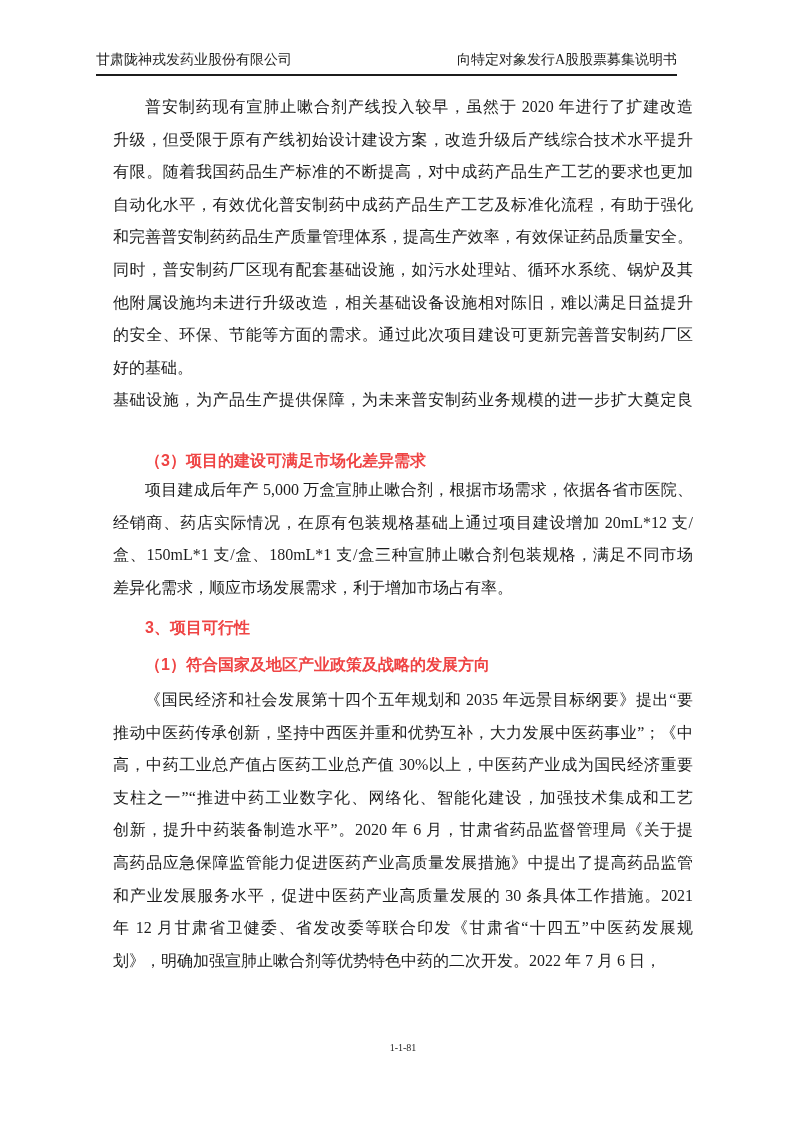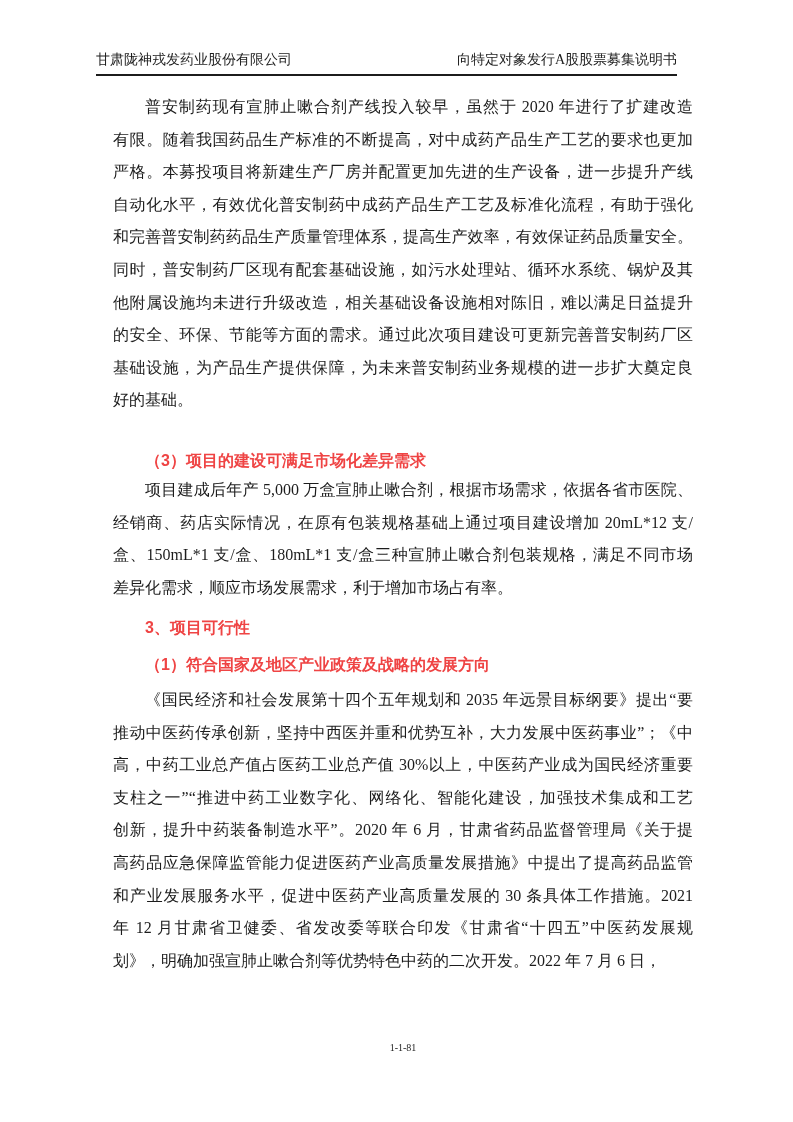--- a/index.html
+++ b/index.html
@@ -93,29 +93,29 @@
 
   <div id="header">
     <span>甘肃陇神戎发药业股份有限公司</span>
     <span>向特定对象发行A股股票募集说明书</span>
   </div>
   <div id="header-rule"></div>
 
   <div id="doc-body">
       <div class="block para block-0">
         <div class="line first">普安制药现有宣肺止嗽合剂产线投入较早，虽然于 2020 年进行了扩建改造</div>
+        <div class="line">升级，但受限于原有产线初始设计建设方案，改造升级后产线综合技术水平提升</div>
         <div class="line">有限。随着我国药品生产标准的不断提高，对中成药产品生产工艺的要求也更加</div>
-        <div class="line">严格。本募投项目将新建生产厂房并配置更加先进的生产设备，进一步提升产线</div>
         <div class="line">自动化水平，有效优化普安制药中成药产品生产工艺及标准化流程，有助于强化</div>
         <div class="line">和完善普安制药药品生产质量管理体系，提高生产效率，有效保证药品质量安全。</div>
         <div class="line">同时，普安制药厂区现有配套基础设施，如污水处理站、循环水系统、锅炉及其</div>
         <div class="line">他附属设施均未进行升级改造，相关基础设备设施相对陈旧，难以满足日益提升</div>
         <div class="line">的安全、环保、节能等方面的需求。通过此次项目建设可更新完善普安制药厂区</div>
+        <div class="line last">好的基础。</div>
         <div class="line">基础设施，为产品生产提供保障，为未来普安制药业务规模的进一步扩大奠定良</div>
-        <div class="line last">好的基础。</div>
       </div>
       <div class="block h2 block-1">（3）项目的建设可满足市场化差异需求</div>
       <div class="block para block-2">
         <div class="line first">项目建成后年产 5,000 万盒宣肺止嗽合剂，根据市场需求，依据各省市医院、</div>
         <div class="line">经销商、药店实际情况，在原有包装规格基础上通过项目建设增加 20mL*12 支/</div>
         <div class="line">盒、150mL*1 支/盒、180mL*1 支/盒三种宣肺止嗽合剂包装规格，满足不同市场</div>
         <div class="line last">差异化需求，顺应市场发展需求，利于增加市场占有率。</div>
       </div>
       <div class="block h1 block-3">3、项目可行性</div>
       <div class="block h2 block-4">（1）符合国家及地区产业政策及战略的发展方向</div>

